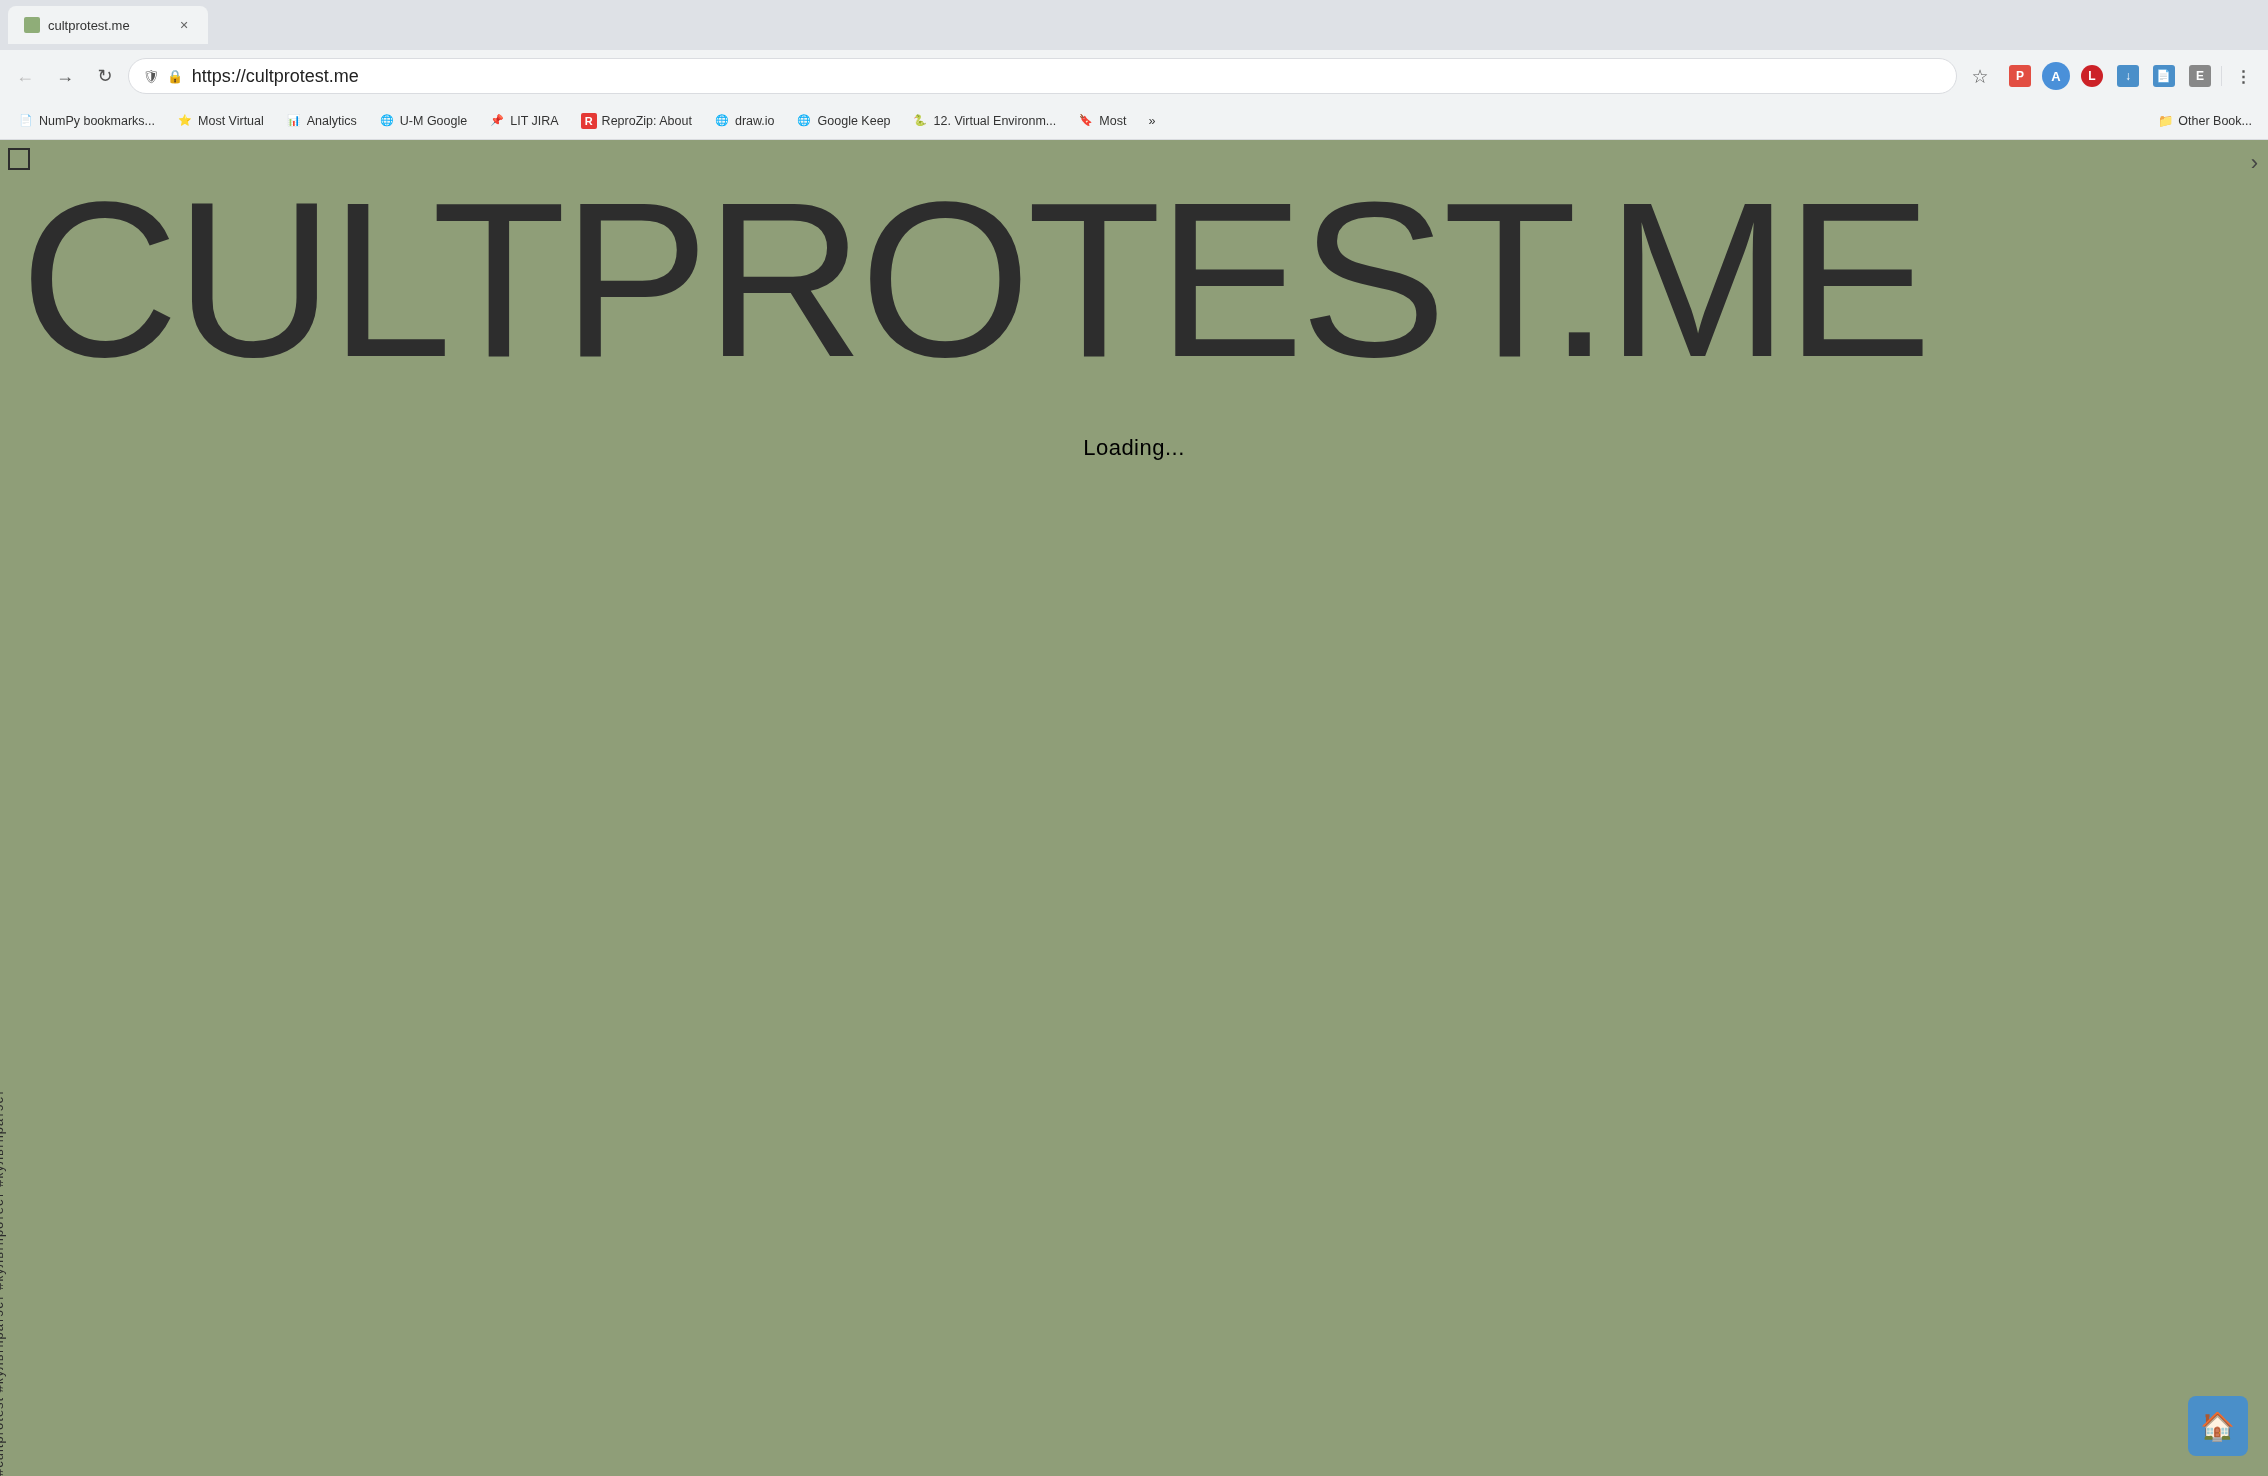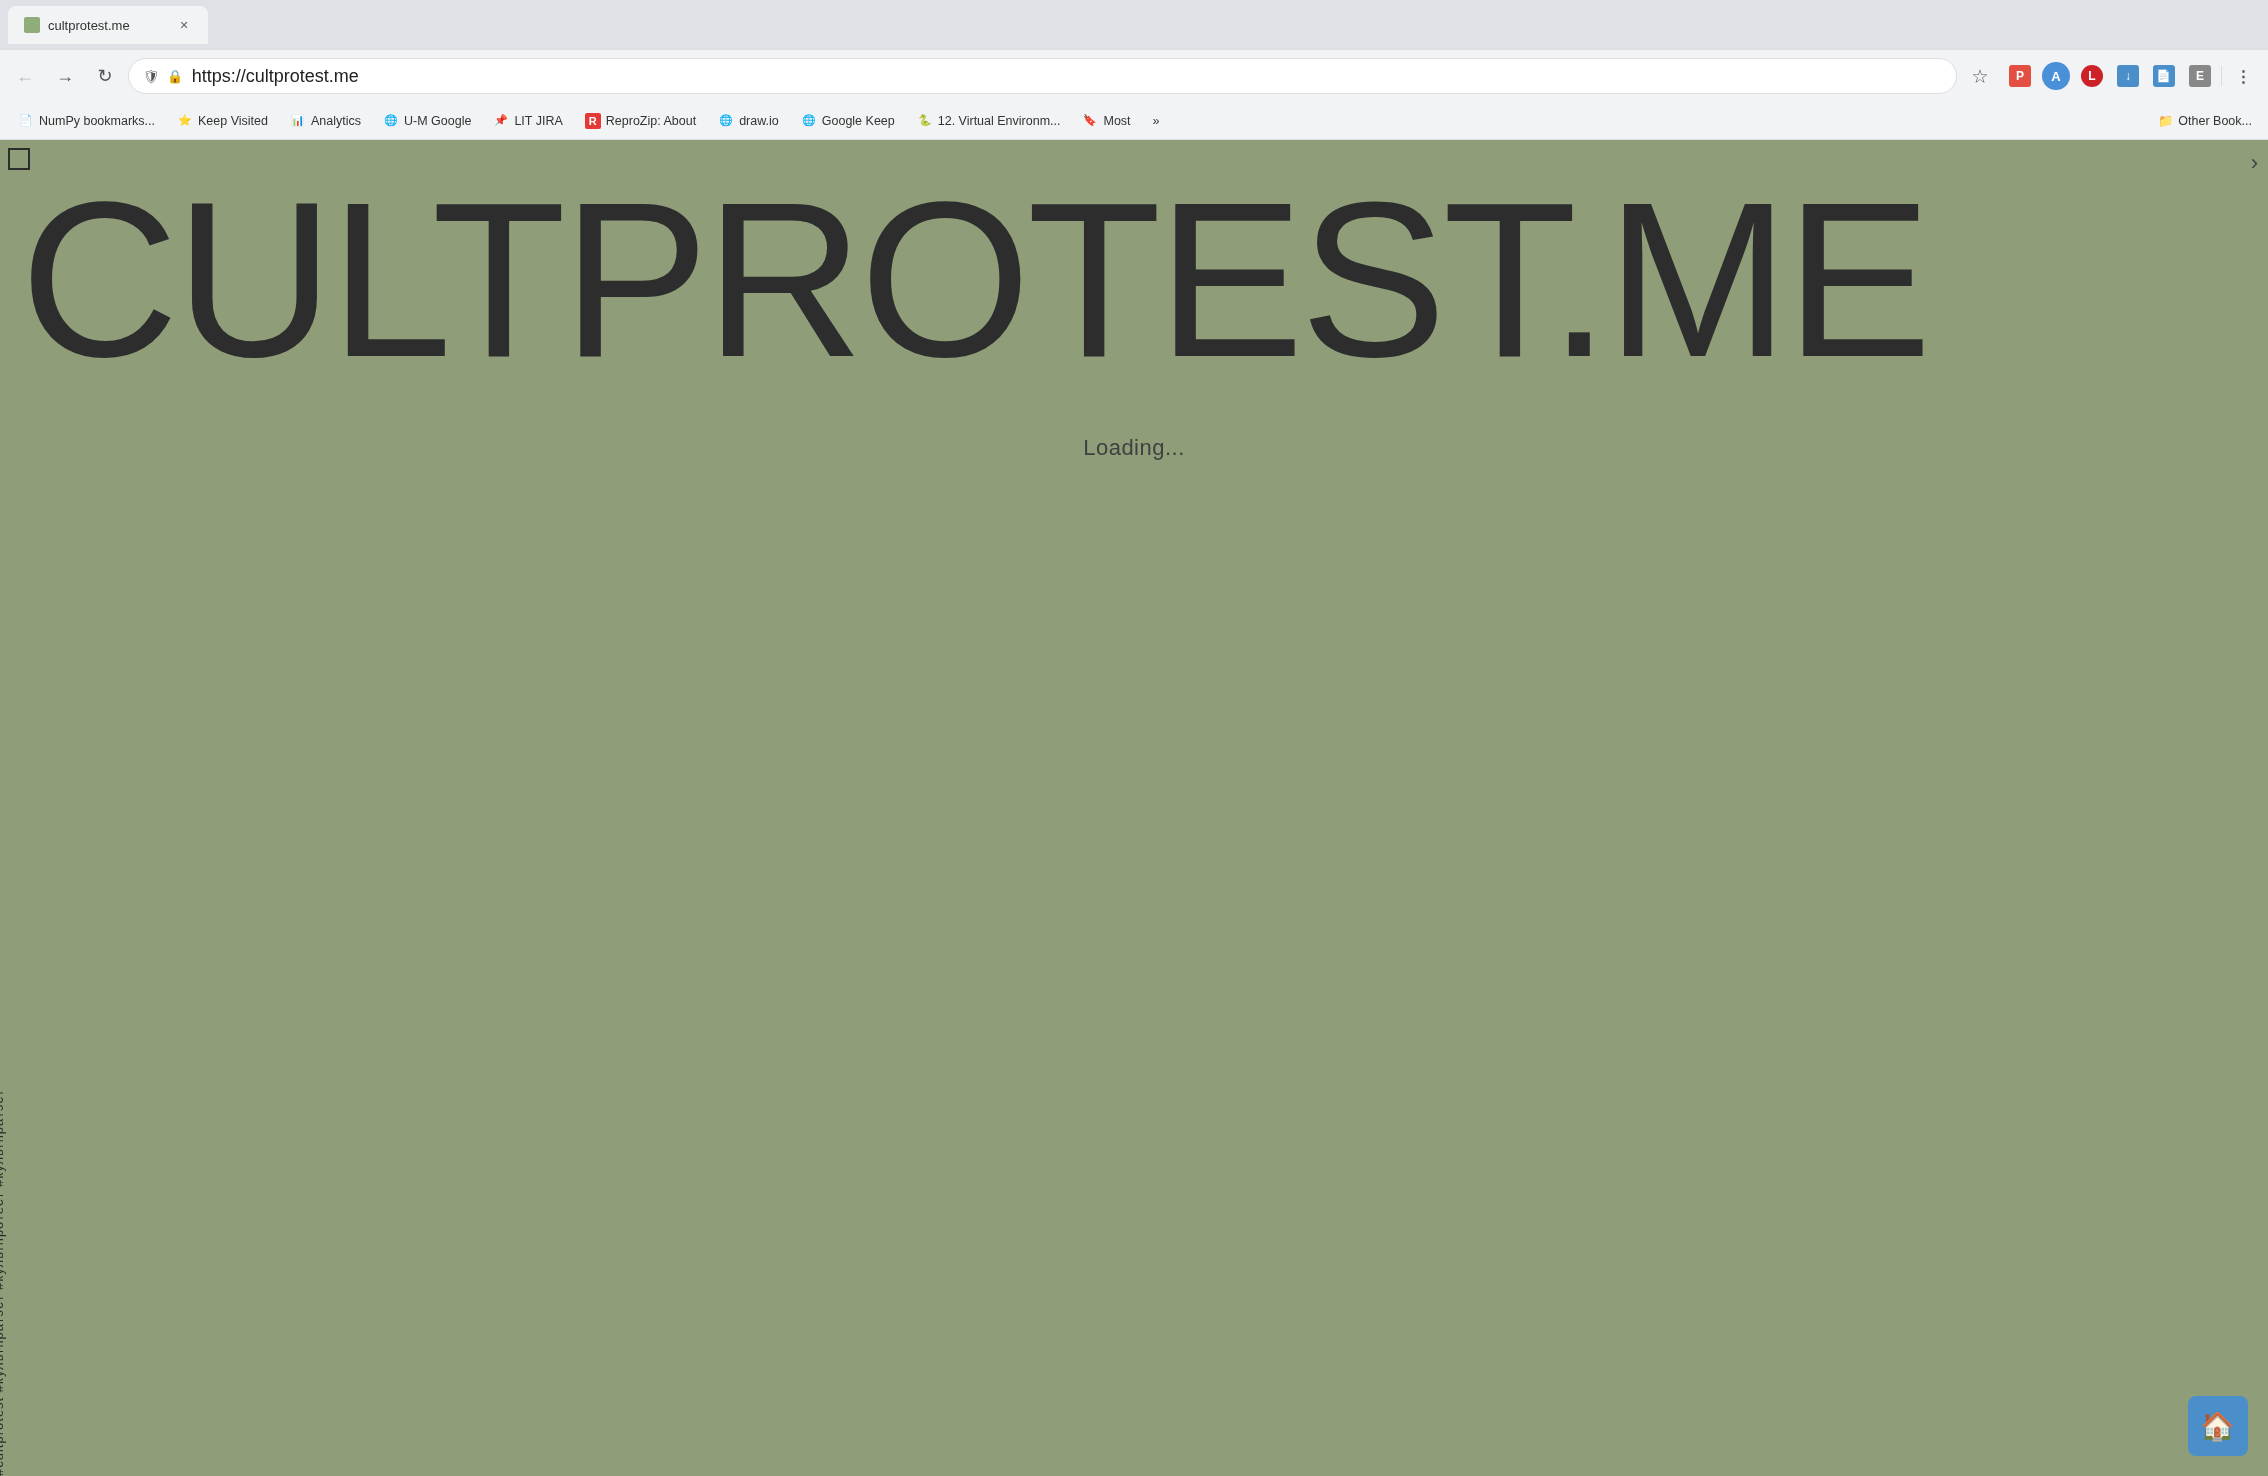--- a/index.html
+++ b/index.html
@@ -220,21 +220,21 @@
       font-family: 'Arial', sans-serif;
     }
 
     
     .loading-text {
       position: absolute;
       top: 295px;
       left: 50%;
       transform: translateX(-50%);
       font-size: 22px;
-      color: #404040;
+      color: #000000;
       letter-spacing: 0.5px;
     }
 
     
     .vertical-text {
       position: absolute;
       bottom: 0;
       left: -10px;
       writing-mode: vertical-rl;
       transform: rotate(180deg);
@@ -352,21 +352,21 @@
 
   <div class="bookmarks-bar">
 
     <div class="bookmark-item">
       <span class="bm-icon">📄</span>
       <span>NumPy bookmarks...</span>
     </div>
 
     <div class="bookmark-item">
       <span class="bm-icon">⭐</span>
-      <span>Keep Visited</span>
+      <span>Most Virtual</span>
     </div>
 
     <div class="bookmark-item">
       <span class="bm-icon">📊</span>
       <span>Analytics</span>
     </div>
 
     <div class="bookmark-item">
       <span class="bm-icon">🌐</span>
       <span>U-M Google</span>

